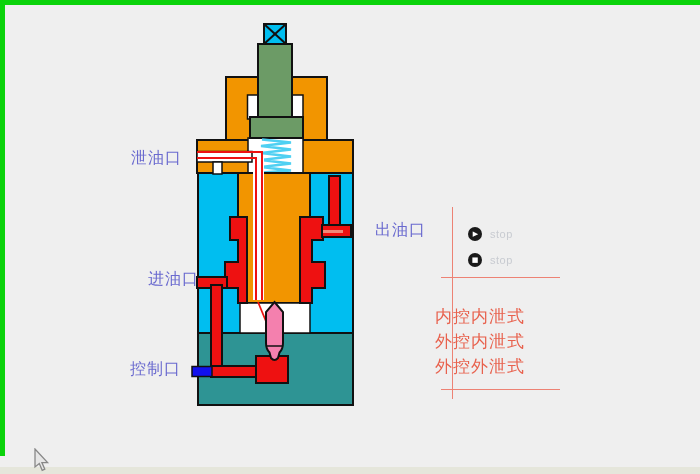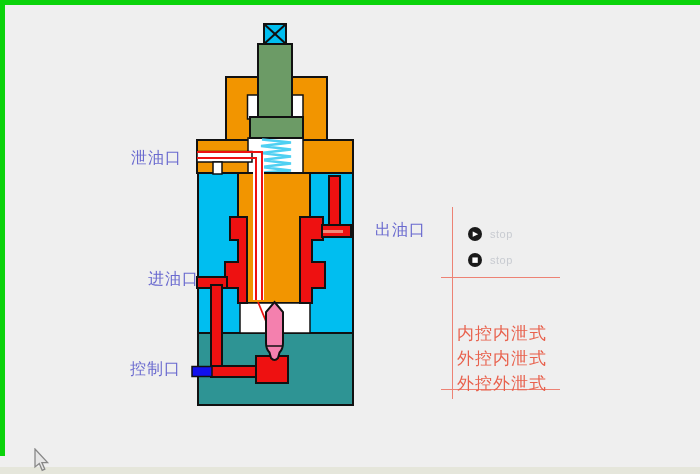--- a/index.html
+++ b/index.html
@@ -31,22 +31,22 @@
   .thin-vline{position:absolute;width:1px;background:var(--line_red);}
   .thin-hline{position:absolute;height:1px;background:var(--line_red);}
   .av-btn{position:absolute;display:flex;align-items:center;gap:8px;cursor:pointer;}
   .av-circle{
     width:14px;height:14px;border-radius:50%;background:var(--btn_black);
     display:flex;align-items:center;justify-content:center;flex:0 0 auto;
   }
   .av-glyph{color:#fff;font-size:7px;line-height:7px;font-family:"DejaVu Sans",sans-serif;}
   .av-label{font-size:11px;color:var(--control_gray);letter-spacing:.5px;}
   .menu-item{
-    position:absolute;left:457px;font-family:"DejaVu Serif",serif;font-size:17px;
-    color:var(--menu_red);letter-spacing:1px;white-space:nowrap;cursor:pointer;line-height:20px;margin-top:17px;
+    position:absolute;left:435px;font-family:"DejaVu Serif",serif;font-size:17px;
+    color:var(--menu_red);letter-spacing:1px;white-space:nowrap;cursor:pointer;line-height:20px;
   }
   #cursor{position:absolute;left:32px;top:448px;}
 </style>
 </head>
 <body>
 
 <div id="stage">
 
   <div class="frame-top"></div>
   <div class="frame-left"></div>

